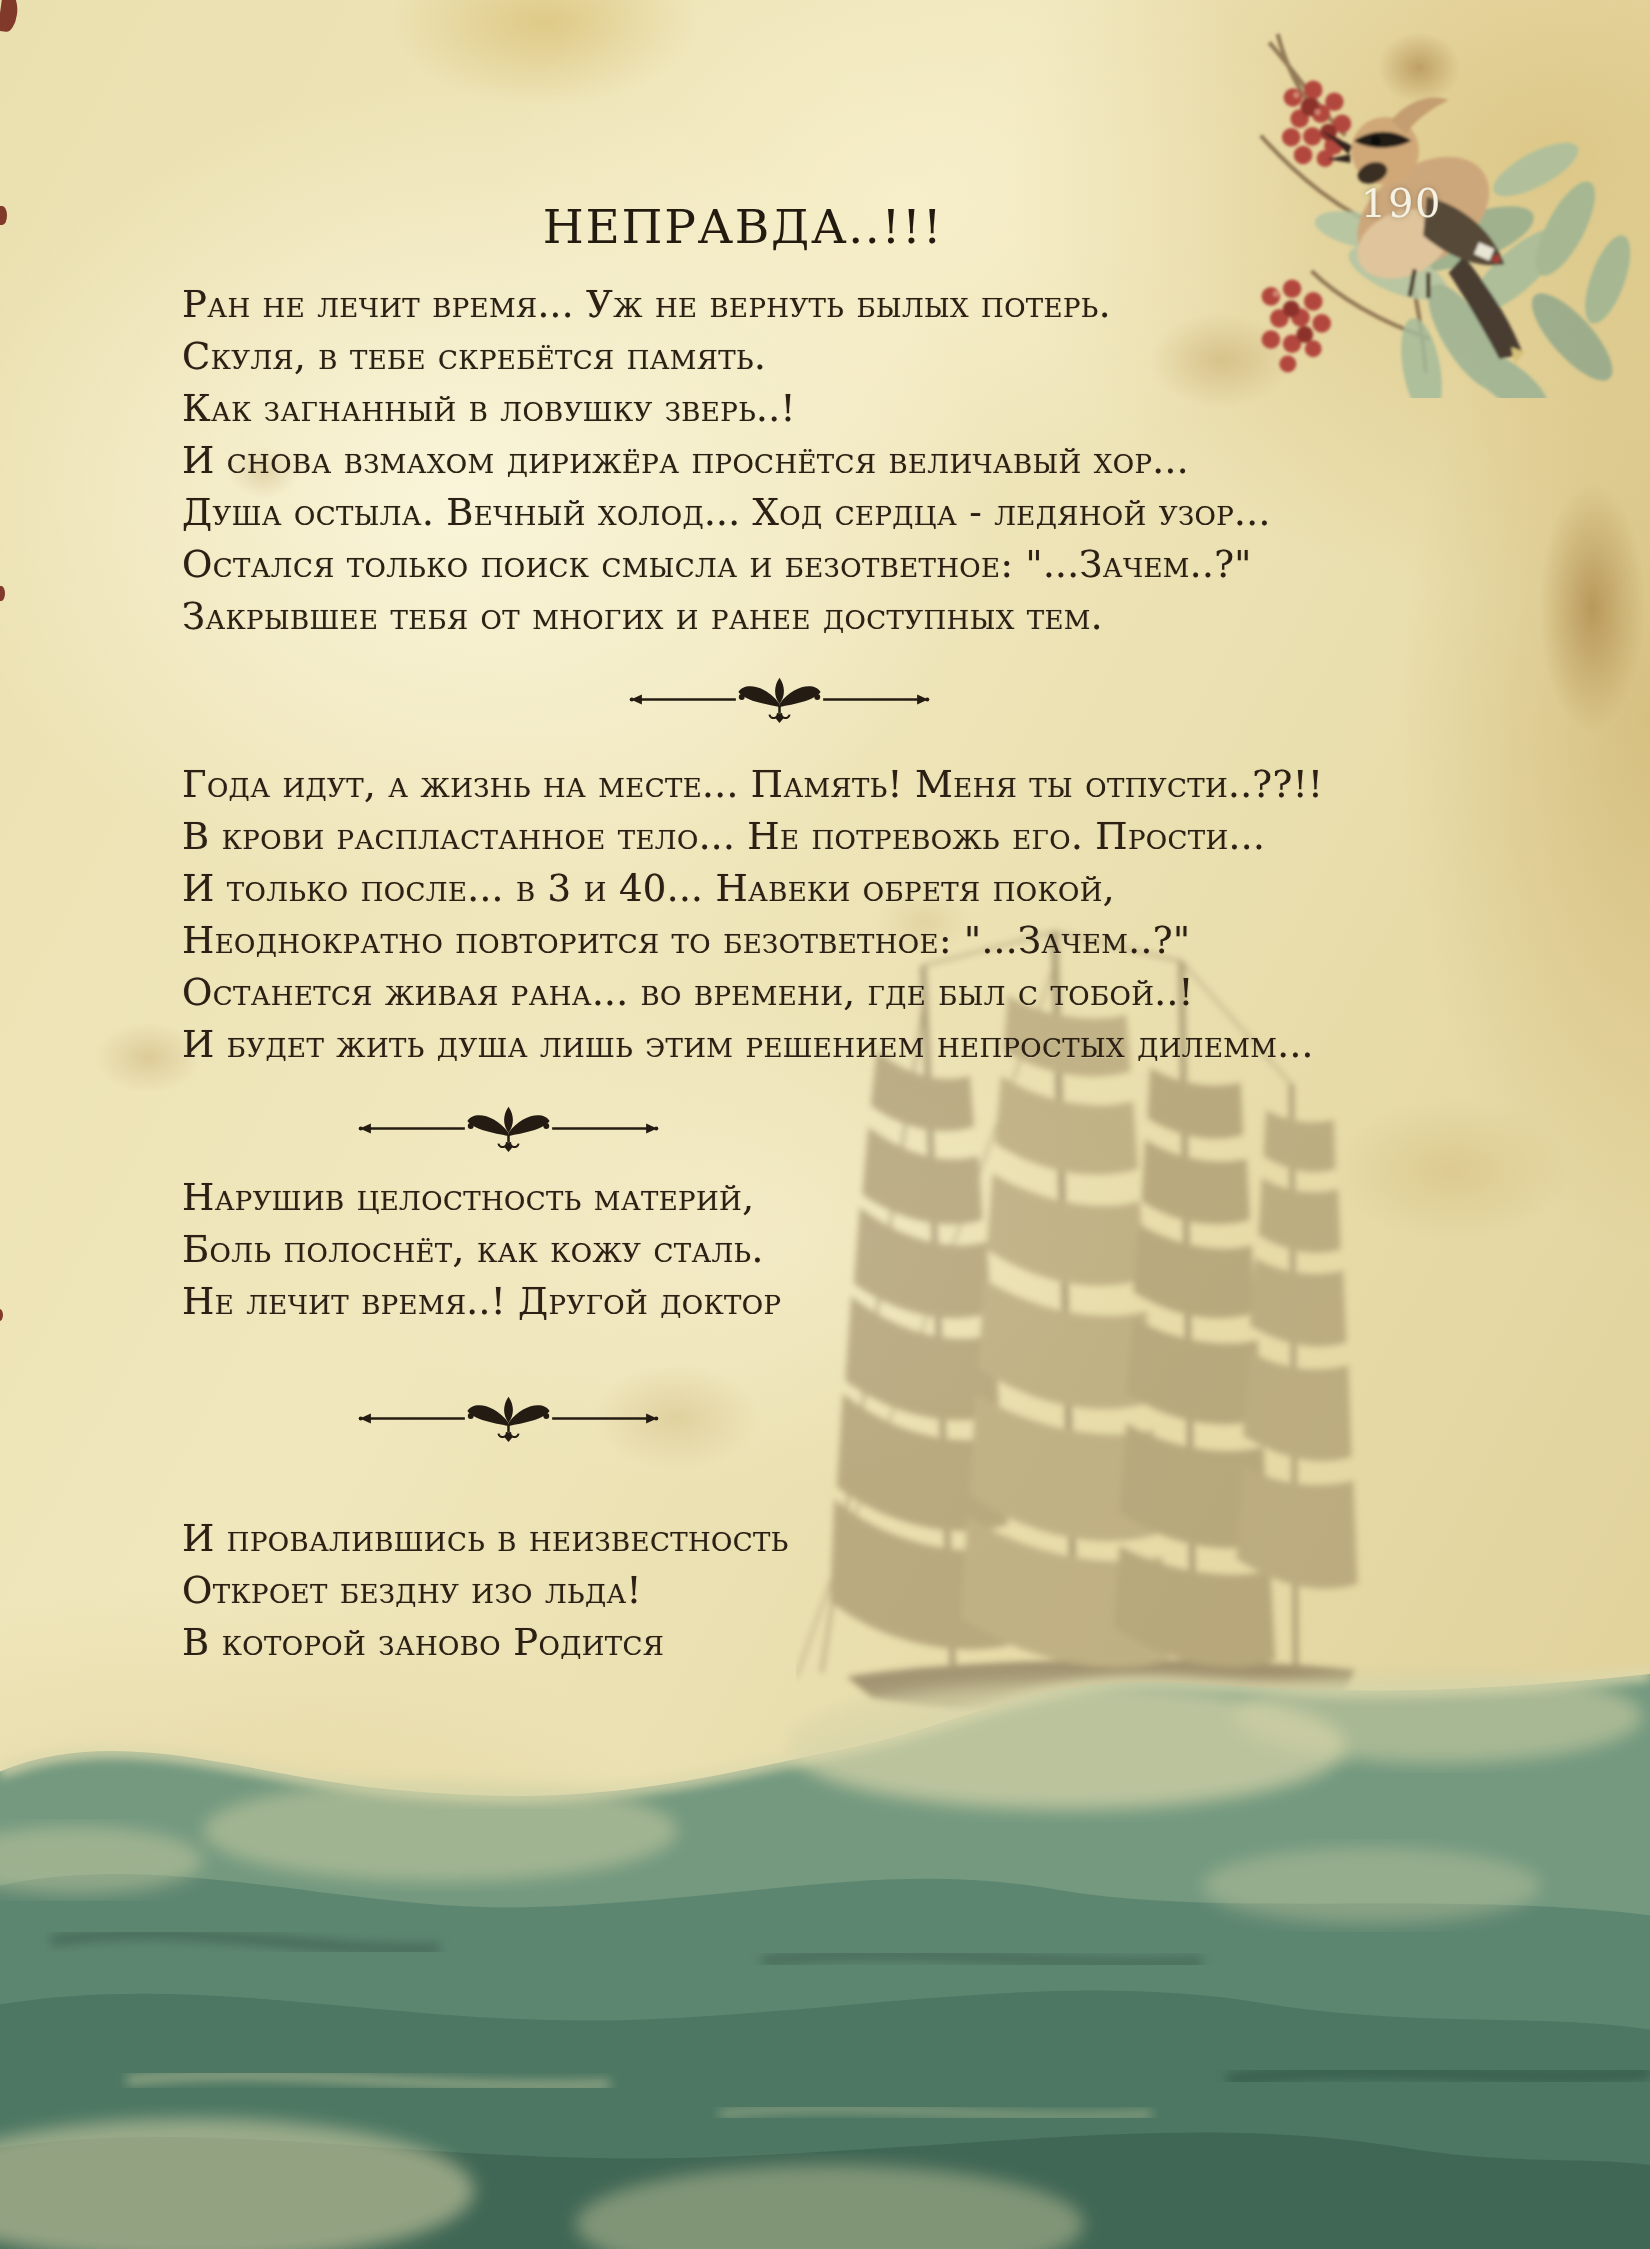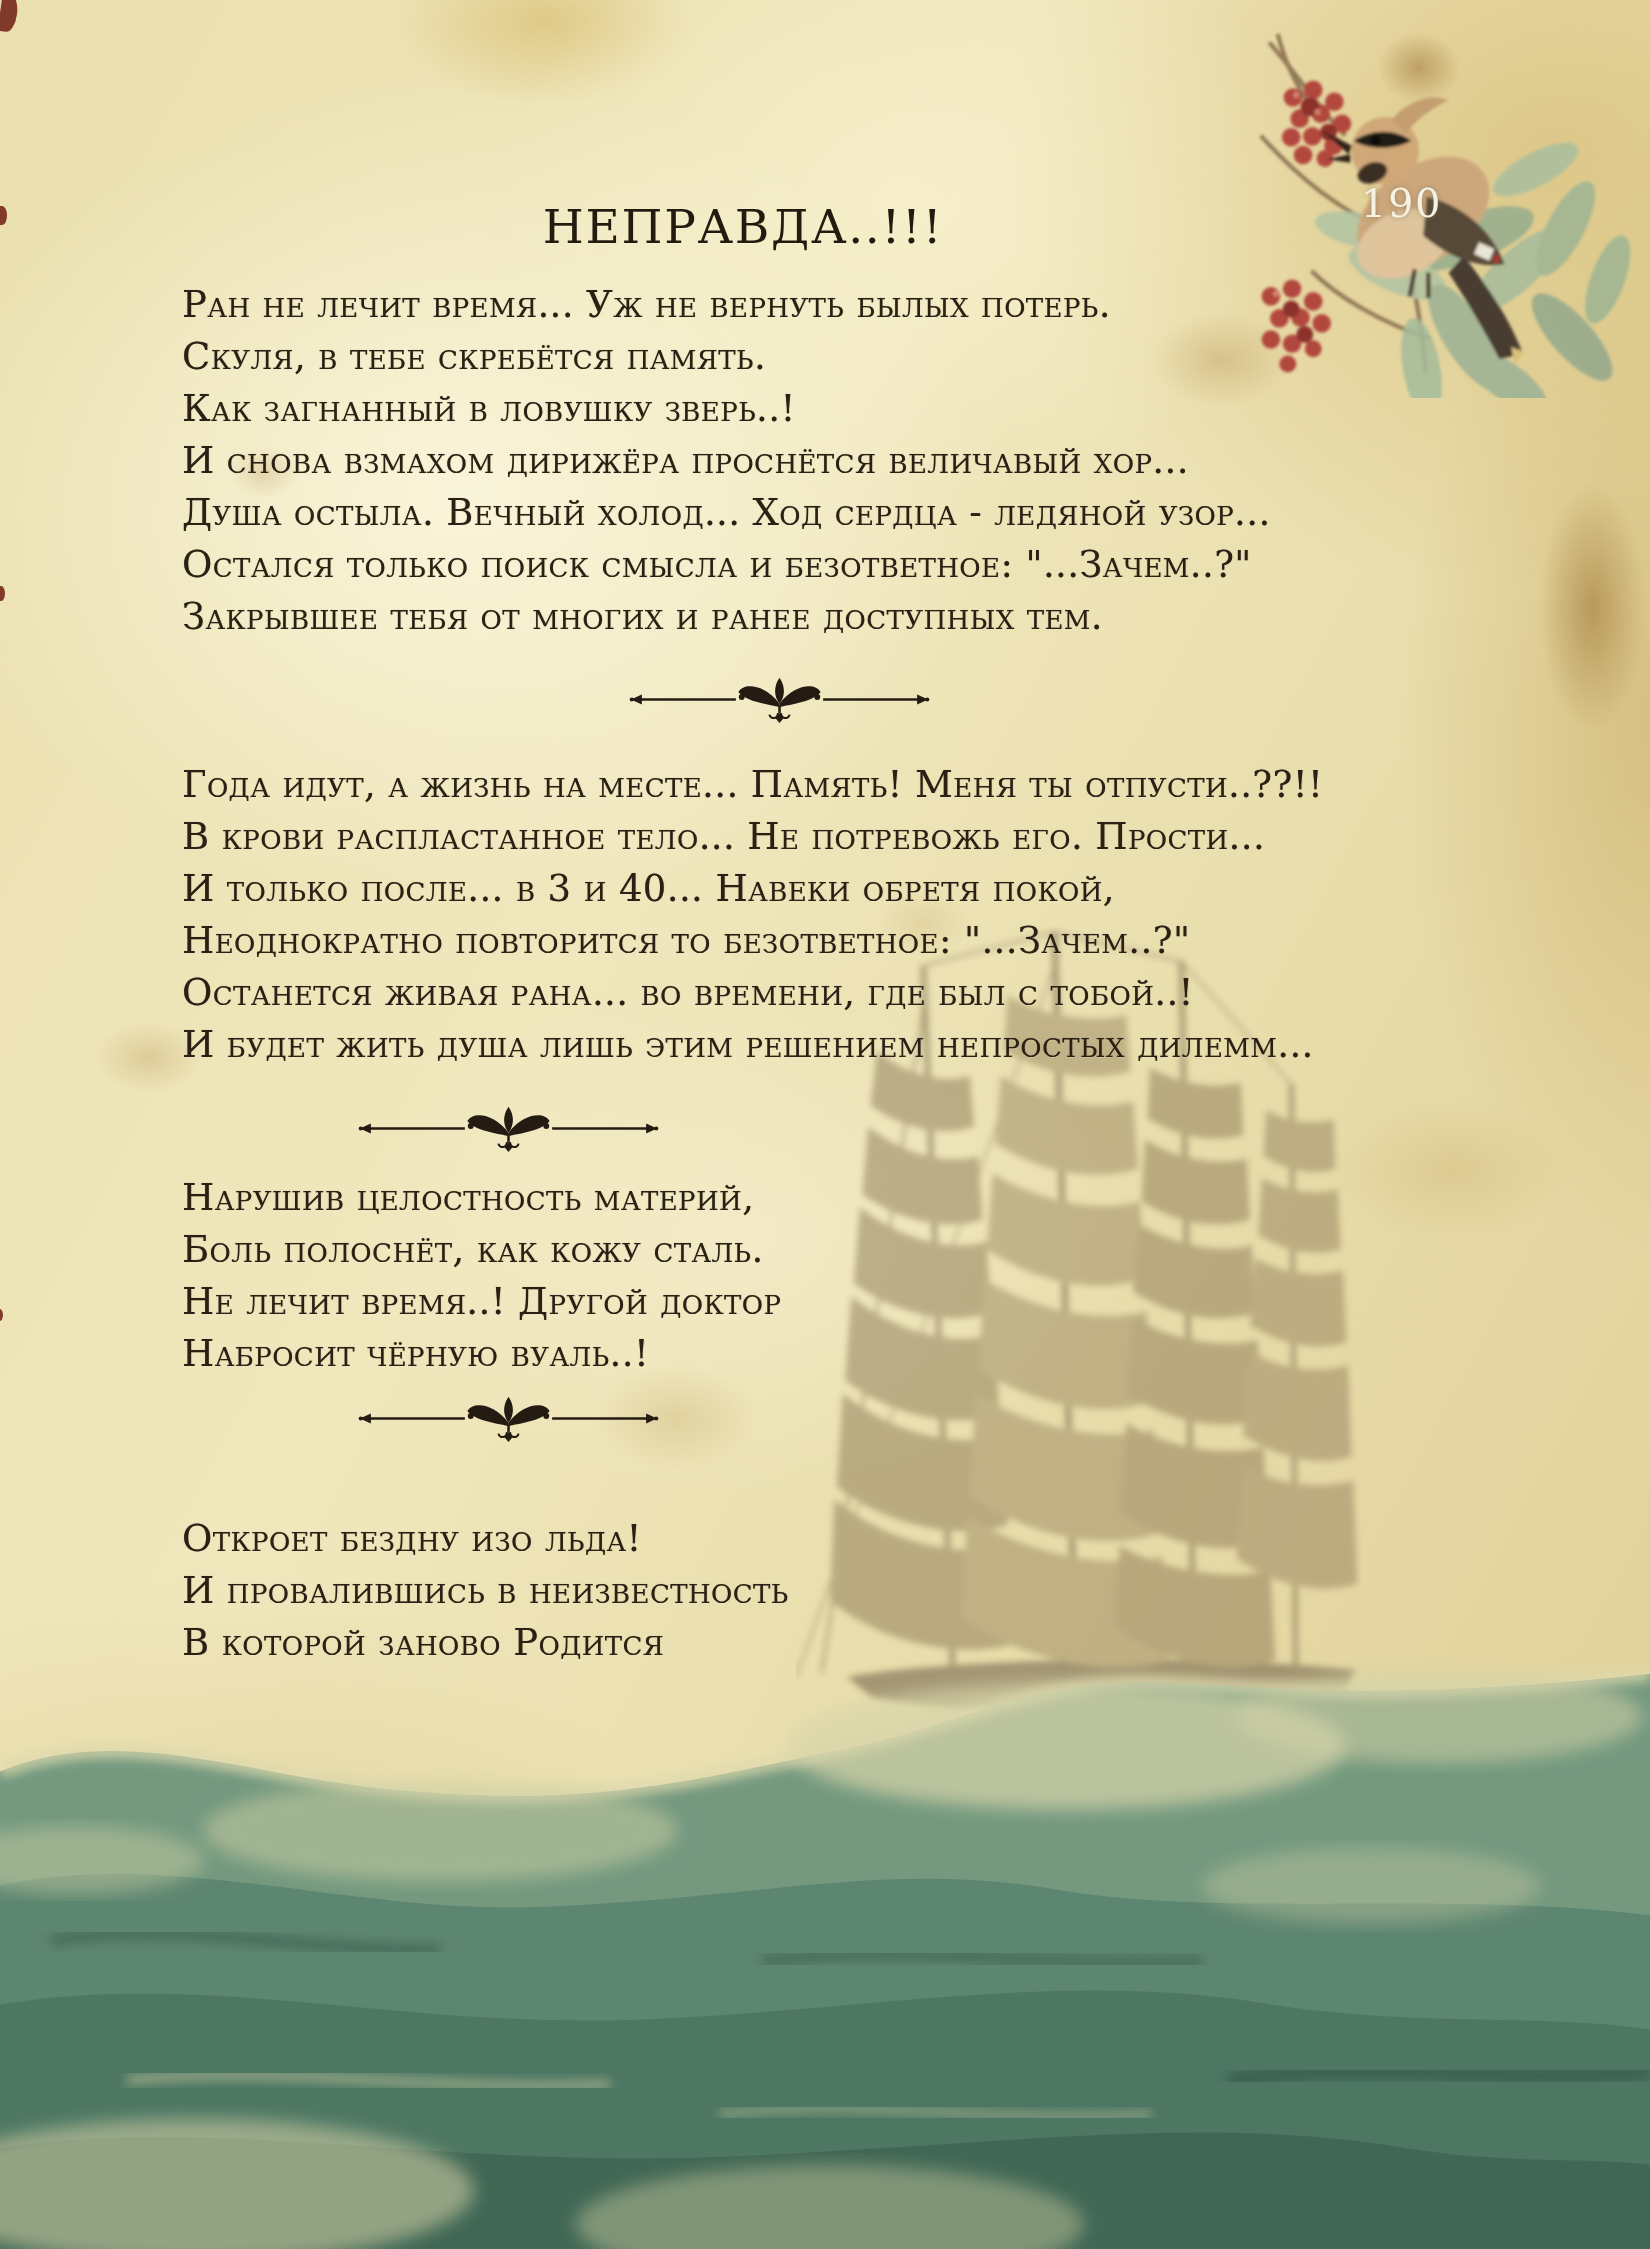--- a/index.html
+++ b/index.html
@@ -282,27 +282,26 @@
     </div>
 
   <svg class="divider d2" width="305" height="47" viewBox="0 0 360 56">
       <use href="#orn"></use>
     </svg>
 
   <div class="stanza s2">
       <div class="poem-line">Нарушив целостность материй,</div>
       <div class="poem-line">Боль полоснёт, как кожу сталь.</div>
       <div class="poem-line">Не лечит время..! Другой доктор</div>
-      <div class="poem-line">Набросит чёрную вуаль..!</div>
     </div>
 
   <svg class="divider d3" width="305" height="47" viewBox="0 0 360 56">
       <use href="#orn"></use>
     </svg>
 
   <div class="stanza s3">
+      <div class="poem-line">И провалившись в неизвестность</div>
       <div class="poem-line">Откроет бездну изо льда!</div>
-      <div class="poem-line">И провалившись в неизвестность</div>
       <div class="poem-line">В которой заново Родится</div>
     </div>
 
 </div>
 
 
 </body></html>

